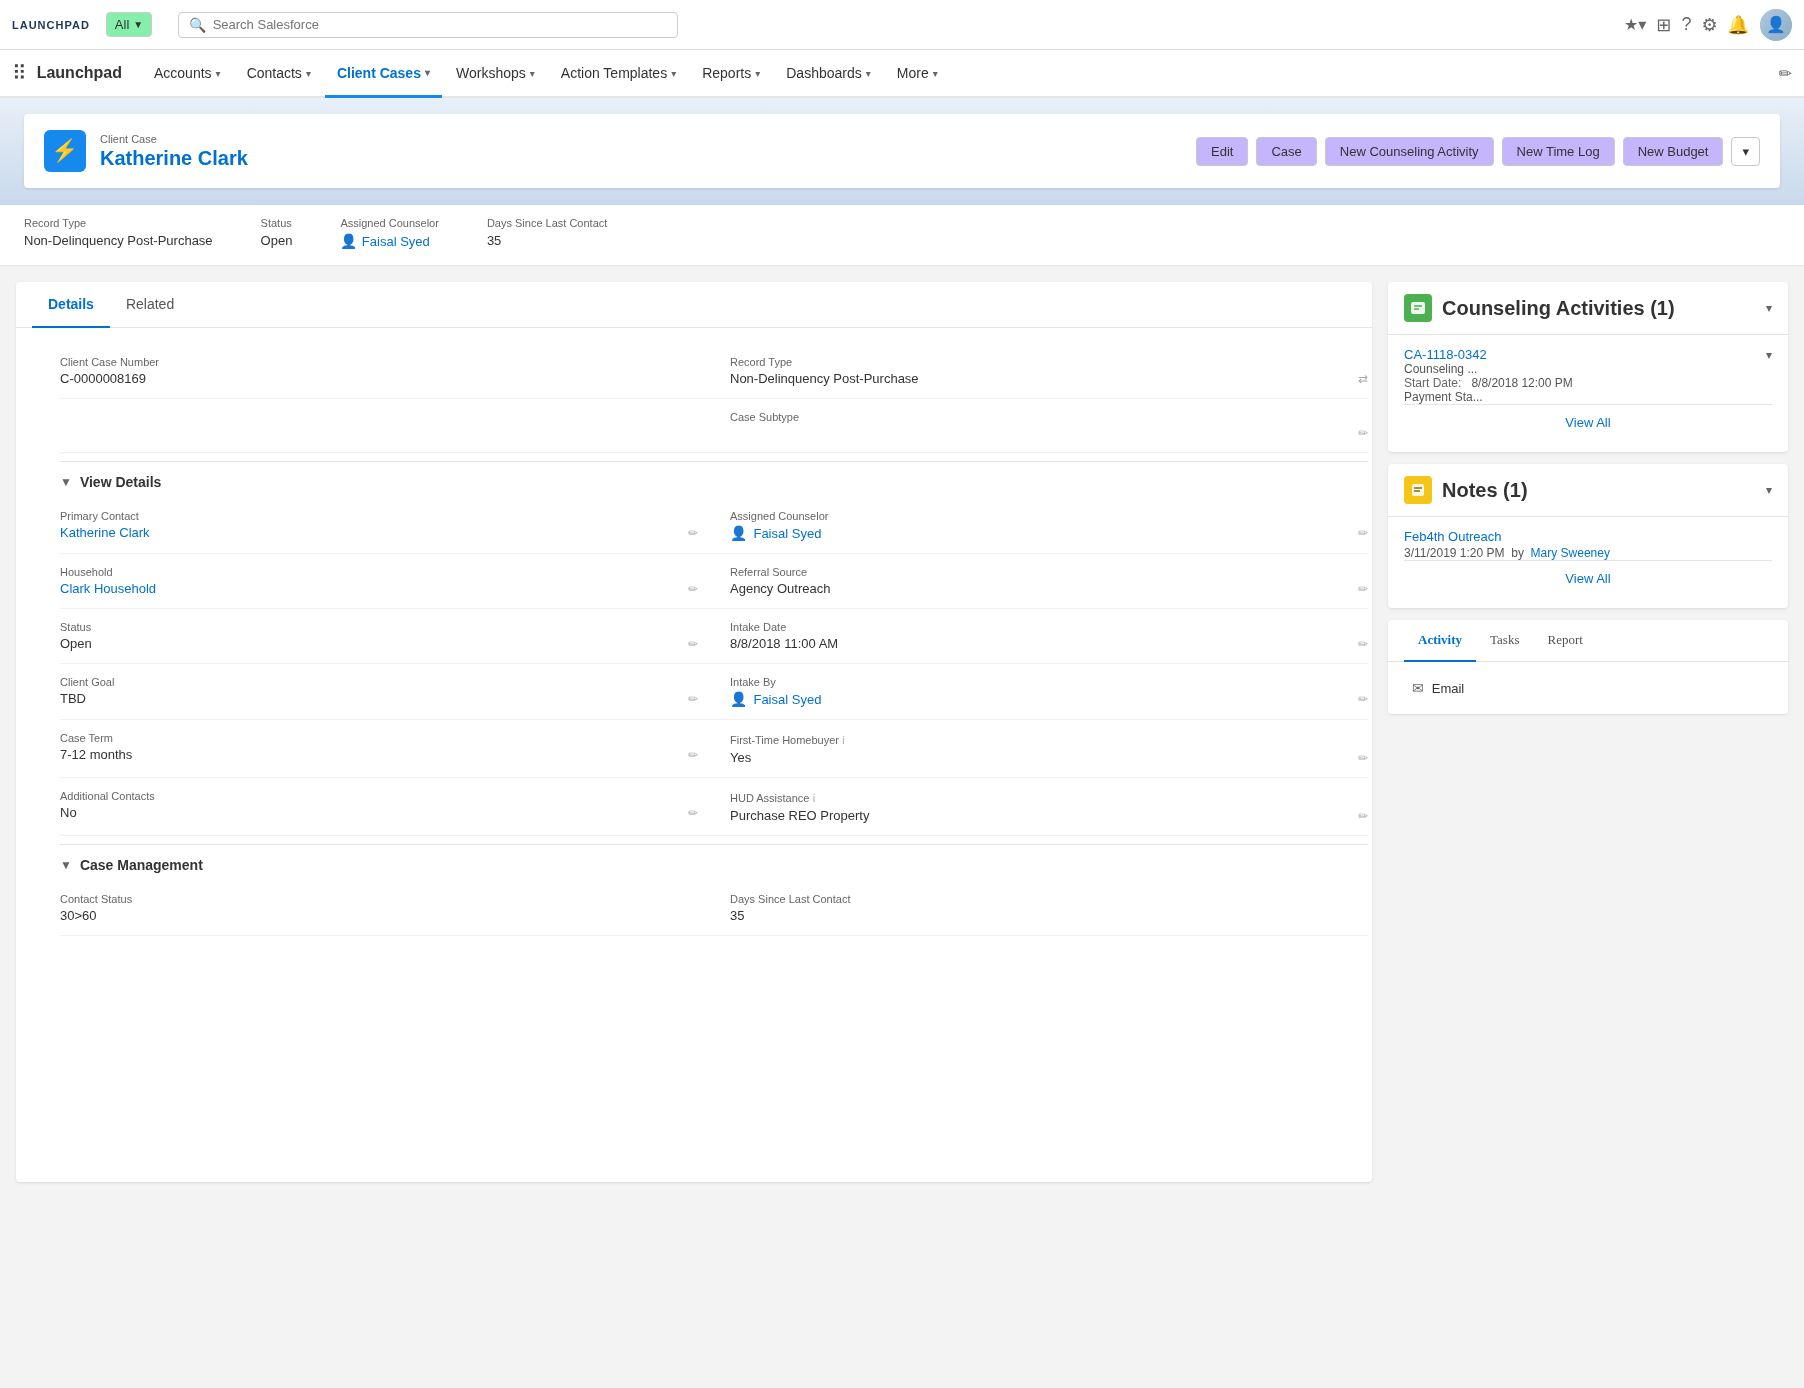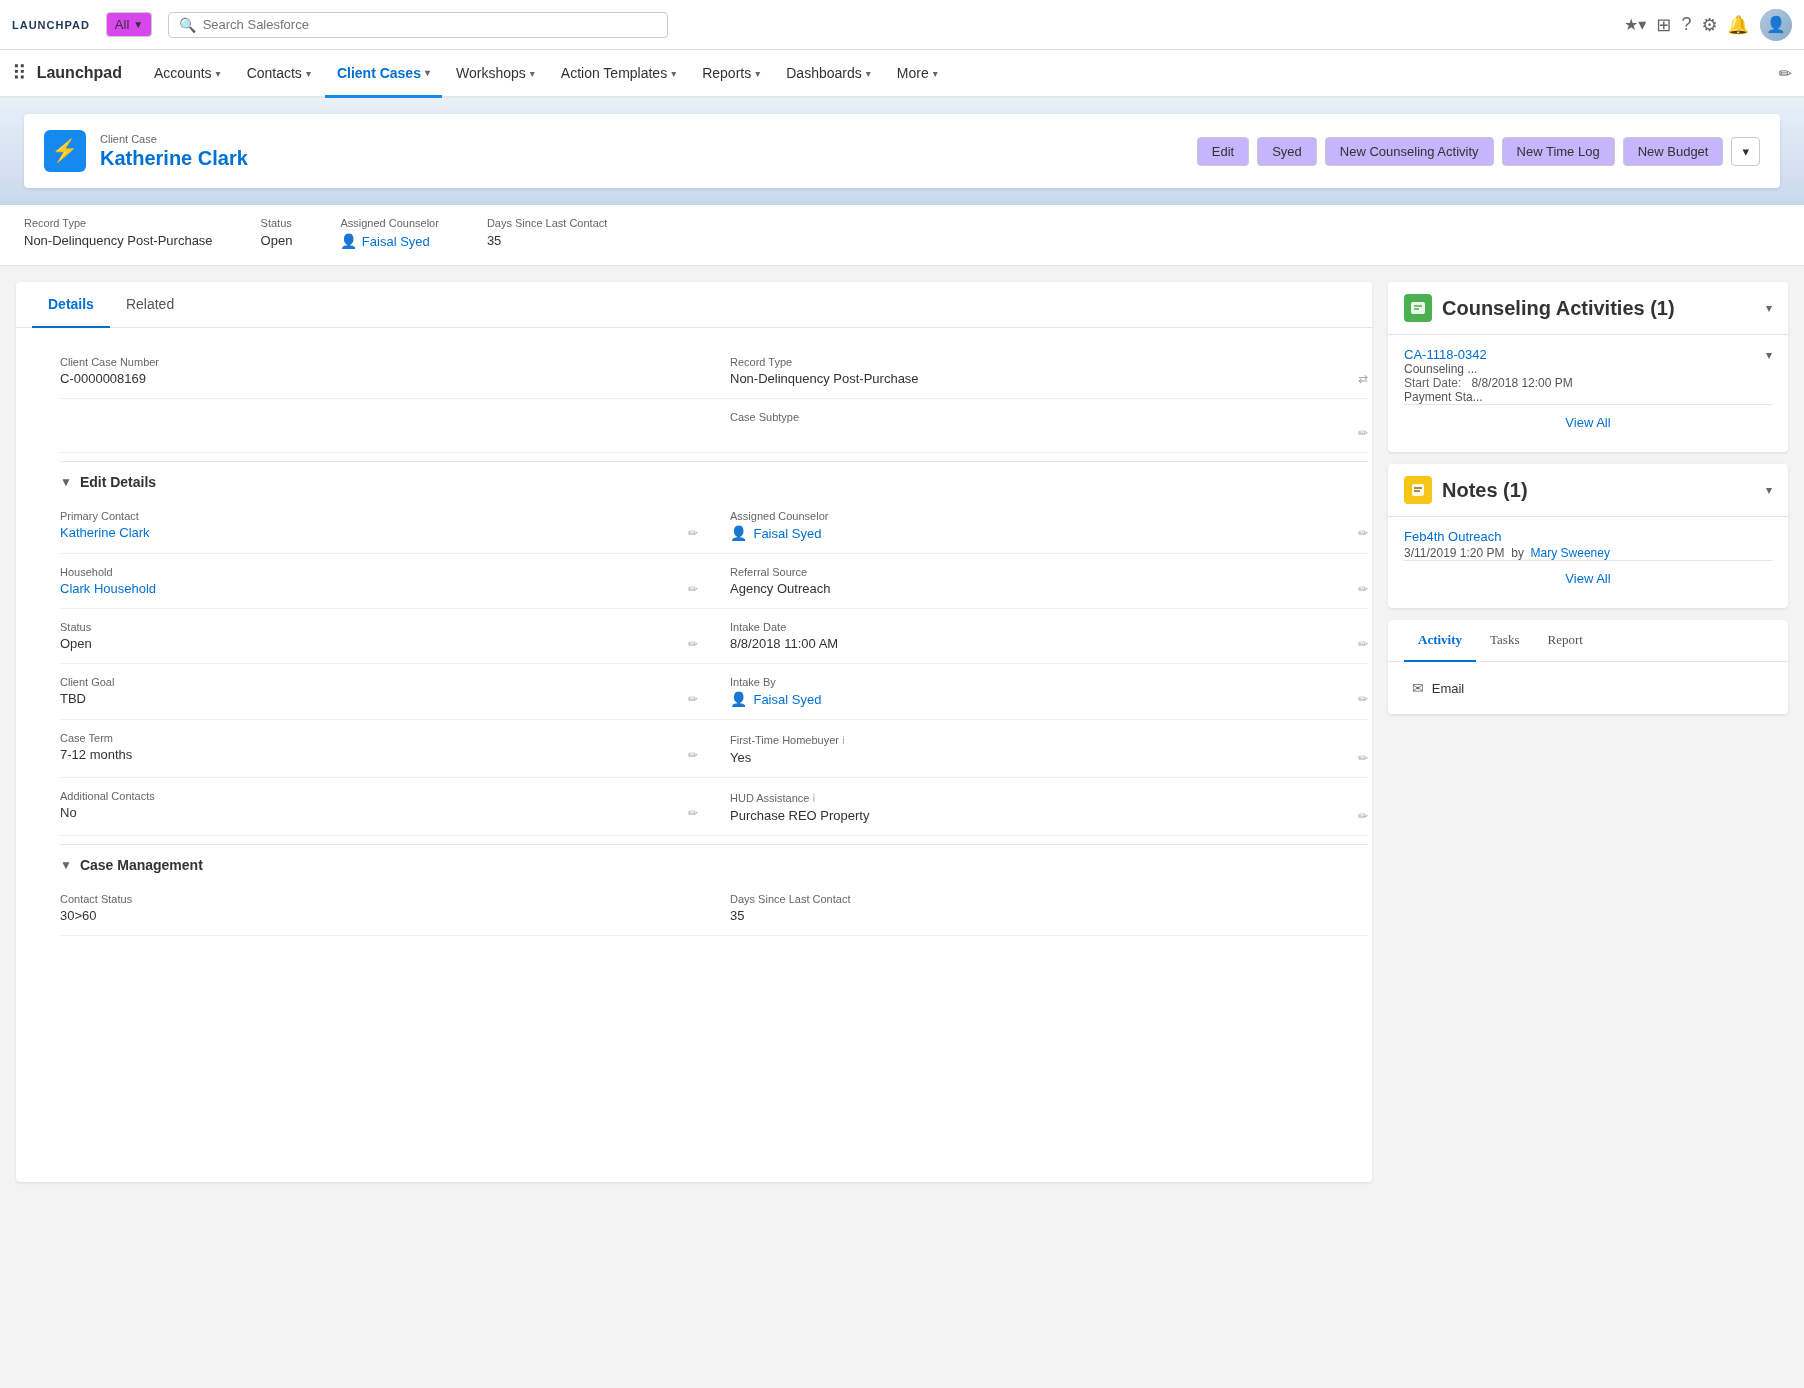--- a/index.html
+++ b/index.html
@@ -4,21 +4,21 @@
   <style>
     * { box-sizing: border-box; margin: 0; padding: 0; }
     body { font-family: 'Salesforce Sans', Arial, sans-serif; font-size: 13px; background: #f3f3f3; color: #333; }
 
     
     .top-bar { background: #fff; border-bottom: 1px solid #ddd; display: flex; align-items: center; padding: 0 12px; height: 50px; gap: 8px; }
     .logo-text { font-size: 11px; font-weight: bold; color: #1d3557; letter-spacing: 1px; margin-right: 8px; }
     .search-area { display: flex; align-items: center; border: 1px solid #ccc; border-radius: 4px; padding: 4px 10px; flex: 1; max-width: 500px; background: #fff; }
     .search-area input { border: none; outline: none; font-size: 13px; color: #555; width: 100%; }
     .search-icon-wrap { color: #888; margin-right: 6px; font-size: 14px; }
-    .all-dropdown { display: flex; align-items: center; border: 1px solid #ccc; border-radius: 4px; padding: 4px 8px; font-size: 13px; cursor: pointer; background: #d946ef; margin-right: 8px; }
+    .all-dropdown { display: flex; align-items: center; border: 1px solid #ccc; border-radius: 4px; padding: 4px 8px; font-size: 13px; cursor: pointer; background: #86efac; margin-right: 18px; }
     .top-right-icons { display: flex; align-items: center; gap: 10px; margin-left: auto; color: #666; font-size: 18px; }
     .top-right-icons span { cursor: pointer; display: flex; align-items: center; }
     .avatar { width: 32px; height: 32px; border-radius: 50%; background: #a8c0d6; display: flex; align-items: center; justify-content: center; font-size: 13px; color: #fff; cursor: pointer; overflow: hidden; }
     .avatar-img { width: 100%; height: 100%; background: linear-gradient(135deg, #b0c8e0, #8aadc4); border-radius: 50%; display: flex; align-items: center; justify-content: center; font-size: 16px; }
 
     
     .nav-bar { background: #fff; border-bottom: 2px solid #e5e5e5; display: flex; align-items: center; padding: 0 12px; height: 48px; position: relative; }
     .nav-app-launcher { font-size: 20px; color: #444; cursor: pointer; margin-right: 10px; }
     .nav-app-name { font-size: 16px; font-weight: 600; color: #333; margin-right: 20px; }
     .nav-items { display: flex; align-items: stretch; height: 100%; gap: 2px; }
@@ -163,21 +163,21 @@
   <div class="record-header-inner">
     <div class="record-title-area">
       <div class="record-icon">⚡</div>
       <div>
         <div class="record-label">Client Case</div>
         <div class="record-name">Katherine Clark</div>
       </div>
     </div>
     <div class="record-actions">
       <button class="btn">Edit</button>
-      <button class="btn">Syed</button>
+      <button class="btn">Case</button>
       <button class="btn">New Counseling Activity</button>
       <button class="btn">New Time Log</button>
       <button class="btn">New Budget</button>
       <button class="btn-dropdown">▾</button>
     </div>
   </div>
 </div>
 
 <div class="meta-row">
   <div class="meta-field">
@@ -230,21 +230,21 @@
           <div class="field-label">Case Subtype</div>
           <div class="field-value">
             <span></span>
             <span class="field-edit-icon">✏</span>
           </div>
         </div>
       </div>
 
       <div class="section-header">
         <span class="section-toggle">▼</span>
-        <span>Edit Details</span>
+        <span>View Details</span>
       </div>
 
       <div class="field-row">
         <div class="field-col">
           <div class="field-label">Primary Contact</div>
           <div class="field-value">
             <span style="color:#0070d2;cursor:pointer;">Katherine Clark</span>
             <span class="field-edit-icon">✏</span>
           </div>
         </div>

